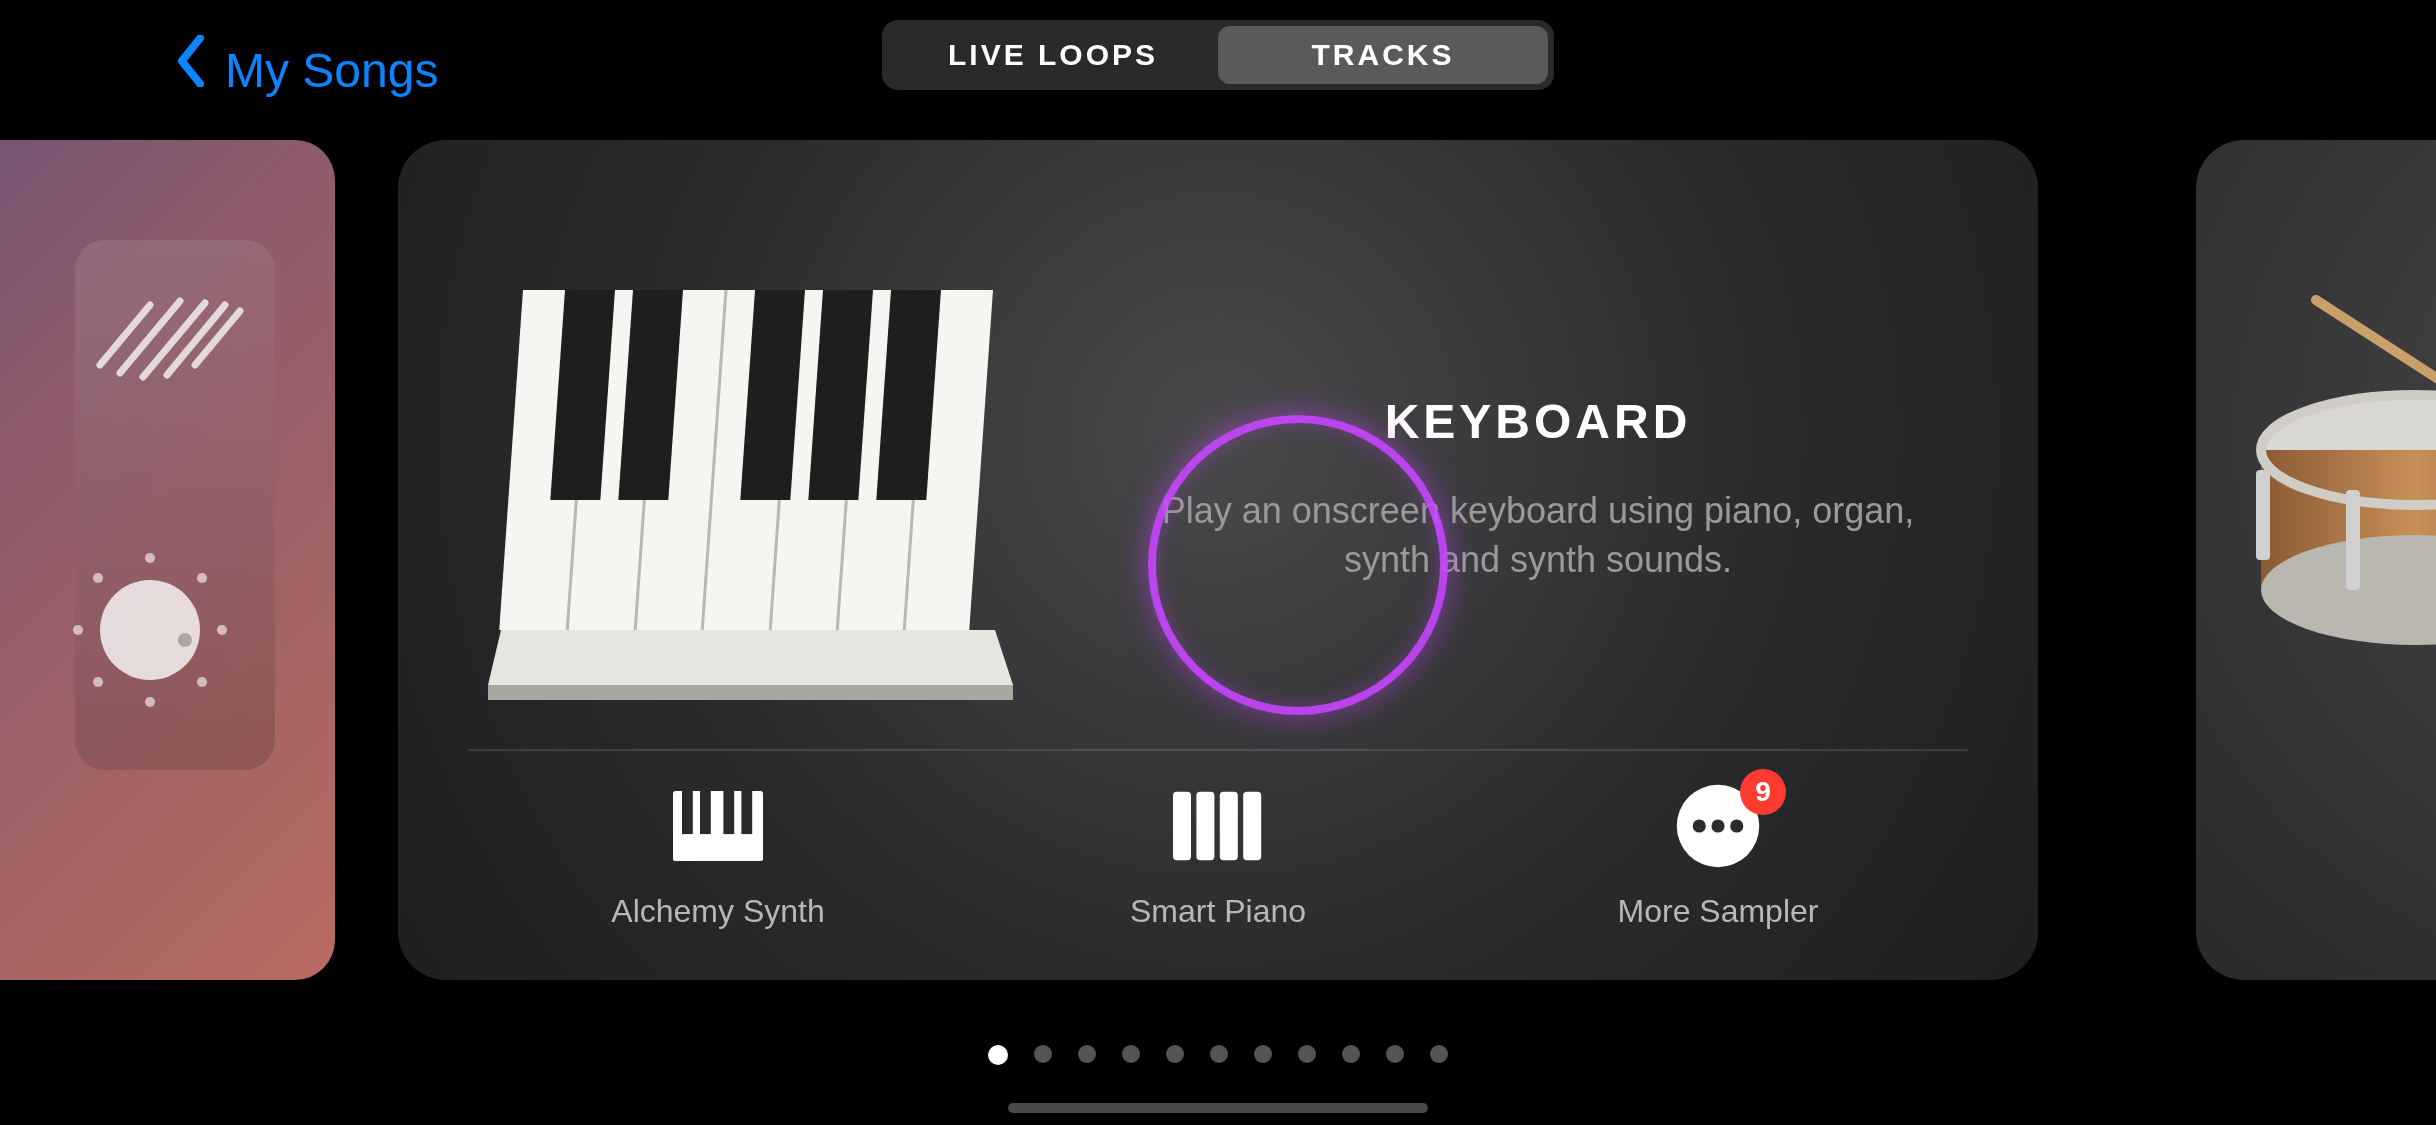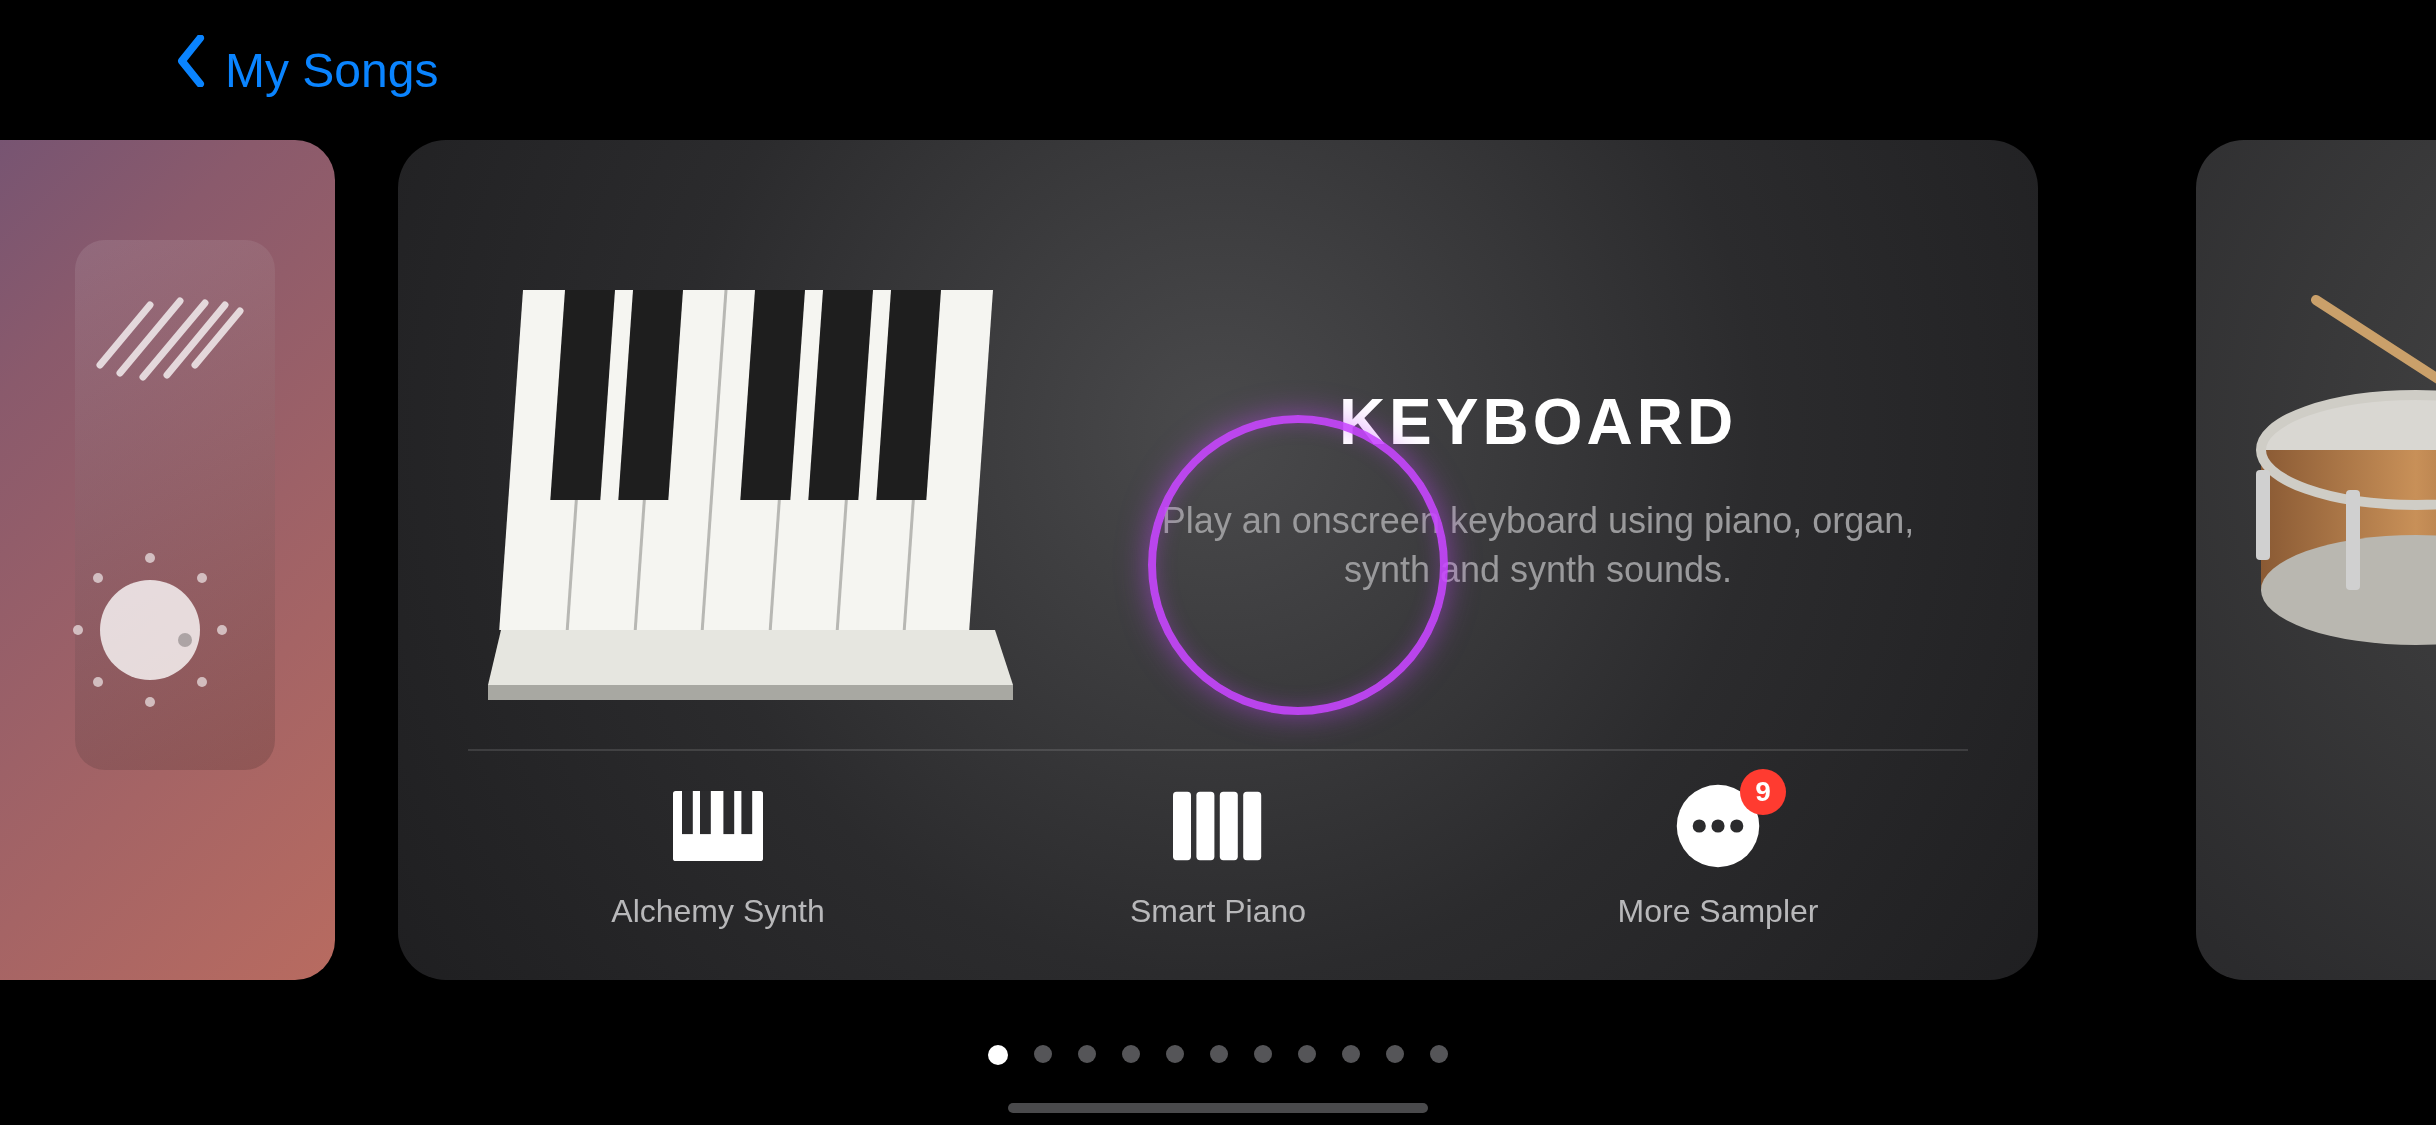--- a/index.html
+++ b/index.html
@@ -134,21 +134,21 @@
     justify-content: center;
     align-items: center;
   }
   .hero-text {
     flex: 1;
     text-align: center;
     position: relative;
     z-index: 2;
   }
   .hero-title {
-    font-size: 64px;
+    font-size: 48px;
     font-weight: 700;
     letter-spacing: 4px;
     color: #fff;
     margin-bottom: 38px;
   }
   .hero-desc {
     font-size: 36px;
     line-height: 1.35;
     color: #9a9a9c;
     max-width: 760px;
@@ -254,20 +254,28 @@
 <div class="topbar">
   <div class="back">
     <span>
       <svg viewBox="0 0 20 34" width="32" height="52">
         <polyline points="16,2 4,17 16,32" fill="none" stroke="#0a84ff" stroke-width="5" stroke-linecap="round" stroke-linejoin="round"></polyline>
       </svg>
     </span>
     <span>My Songs</span>
   </div>
 
+  <div class="segmented">
+    <div class="seg-btn">
+      <span>LIVE LOOPS</span>
+    </div>
+    <div class="seg-btn active">
+      <span>TRACKS</span>
+    </div>
+  </div>
 </div>
 
 <div class="stage">
 
   <div class="card card-left">
     <div class="inner-tile"></div>
     <span class="wave-icon">
       <svg width="170" height="140" viewBox="0 0 170 140">
         <g stroke="rgba(255,255,255,0.75)" stroke-width="7" stroke-linecap="round">
           <line x1="15" y1="110" x2="65" y2="50"></line>

